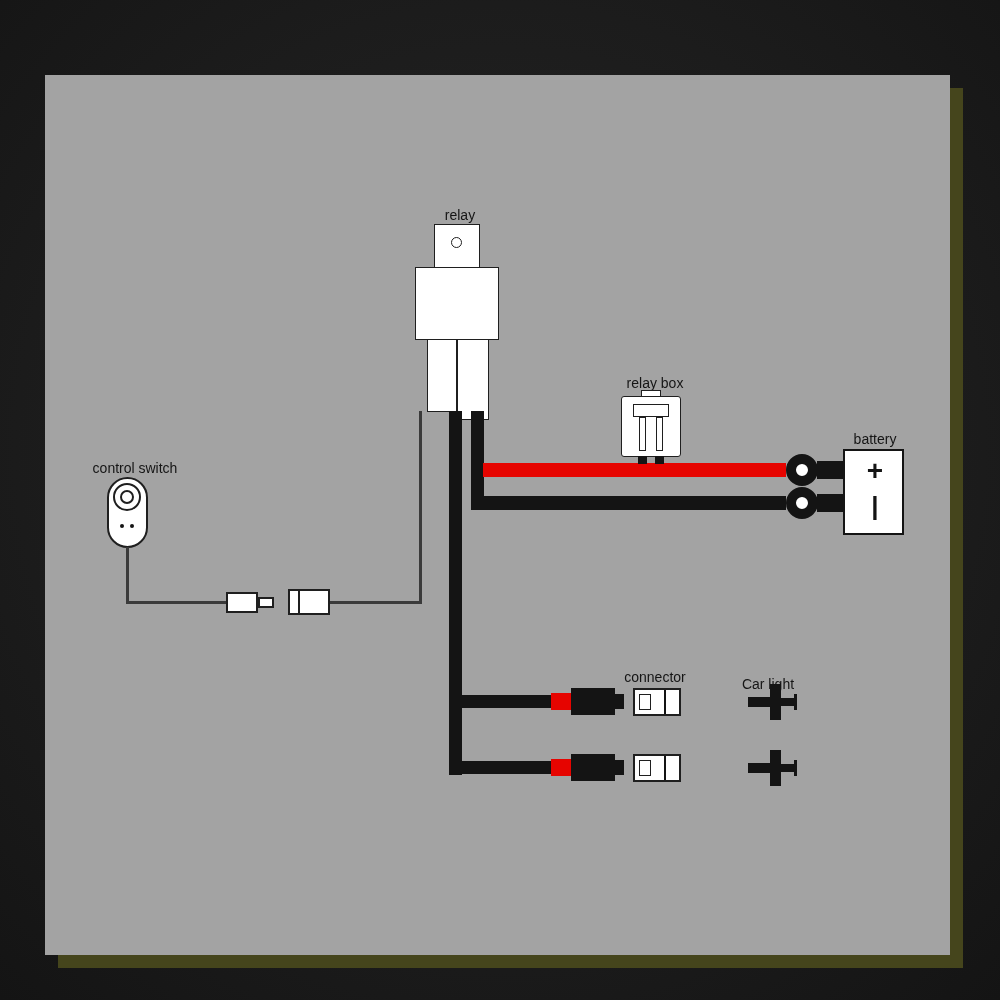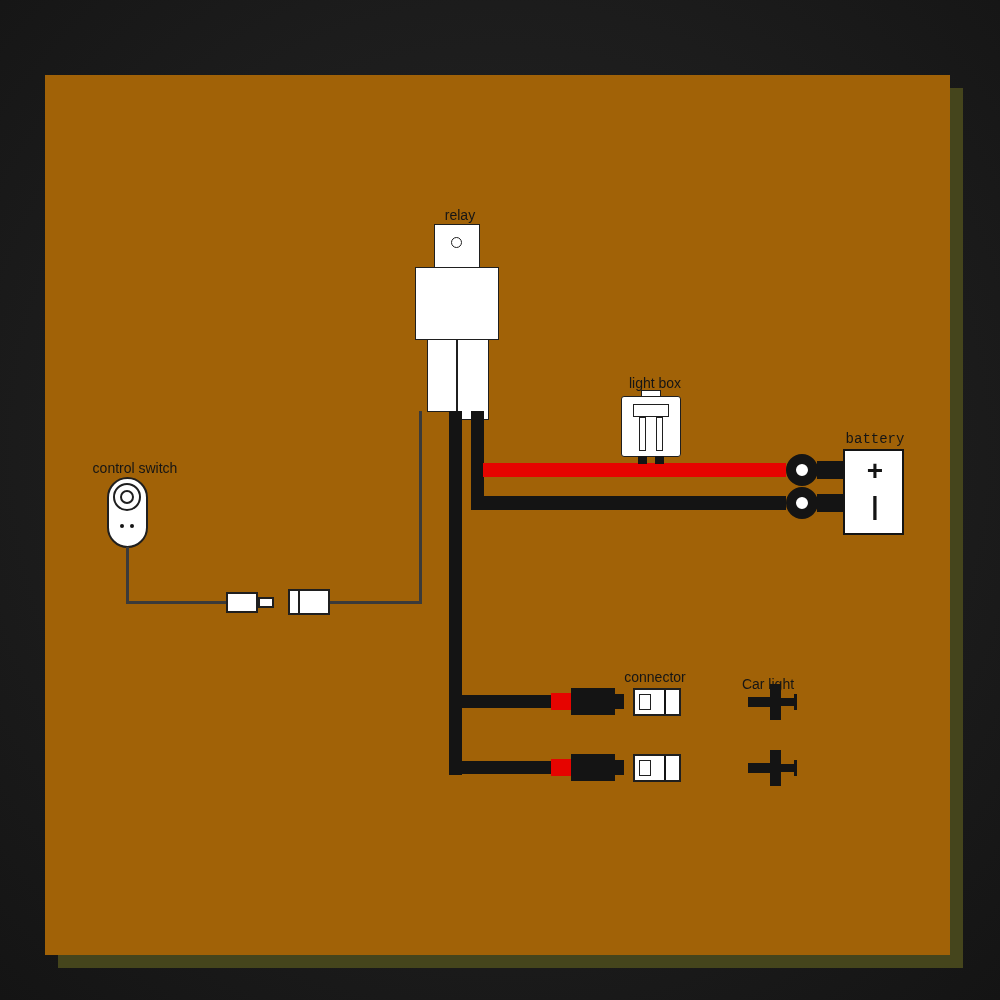--- a/index.html
+++ b/index.html
@@ -5,21 +5,21 @@
   html,body{margin:0;padding:0;}
   body{
     width:1000px;height:1000px;
     background:radial-gradient(circle at 50% 45%, #262626 0%, #1c1c1c 60%, #141414 100%);
     font-family:"Liberation Sans", sans-serif;
     position:relative;overflow:hidden;
   }
   #stage{position:absolute;left:0;top:0;width:1000px;height:1000px;}
   .card{
     position:absolute;left:45px;top:75px;width:905px;height:880px;
-    background:#a16207;
+    background:#a3a3a3;
     box-shadow:13px 13px 0 #45451c;
   }
   .abs{position:absolute;}
   .lbl{
     position:absolute;color:#151515;font-size:14px;line-height:16px;
     text-align:center;white-space:nowrap;
   }
   .outline{border:1.5px solid #1f1f1f;background:#ffffff;box-sizing:border-box;}
   .outline2{border:2px solid #1f1f1f;background:#ffffff;box-sizing:border-box;}
   .blk{background:#141414;}
@@ -45,30 +45,30 @@
     <div class="abs outline" style="left:370px;top:192px;width:84px;height:73px;"></div>
     <div class="abs outline" style="left:382px;top:264px;width:30px;height:73px;"></div>
     <div class="abs outline" style="left:412px;top:264px;width:32px;height:81px;"></div>
 
     <div class="abs thin" style="left:374px;top:336px;width:3px;height:193px;"></div>
     <div class="abs blk" style="left:404px;top:336px;width:13px;height:364px;"></div>
     <div class="abs blk" style="left:426px;top:336px;width:13px;height:99px;"></div>
     <div class="abs red" style="left:438px;top:388px;width:303px;height:14px;"></div>
     <div class="abs blk" style="left:438px;top:421px;width:303px;height:14px;"></div>
 
-    <div class="lbl" style="left:567px;top:300px;width:86px;">light box</div>
+    <div class="lbl" style="left:567px;top:300px;width:86px;">relay box</div>
     <div class="abs outline" style="left:596px;top:315px;width:20px;height:9px;"></div>
     <div class="abs outline" style="left:576px;top:321px;width:60px;height:61px;border-radius:3px;"></div>
     <div class="abs outline" style="left:588px;top:329px;width:36px;height:13px;"></div>
     <div class="abs outline" style="left:594px;top:342px;width:7px;height:34px;"></div>
     <div class="abs outline" style="left:611px;top:342px;width:7px;height:34px;"></div>
     <div class="abs blk" style="left:593px;top:381px;width:9px;height:8px;"></div>
     <div class="abs blk" style="left:610px;top:381px;width:9px;height:8px;"></div>
 
-    <div class="lbl" style="left:795px;top:356px;width:70px;font-family:Liberation Mono, monospace;">battery</div>
+    <div class="lbl" style="left:795px;top:356px;width:70px;">battery</div>
     <div class="ring" style="left:741px;top:379px;"></div>
     <div class="ring" style="left:741px;top:412px;"></div>
     <div class="abs blk" style="left:772px;top:386px;width:27px;height:18px;"></div>
     <div class="abs blk" style="left:772px;top:419px;width:27px;height:18px;"></div>
     <div class="abs" style="left:798px;top:374px;width:61px;height:86px;border:2.5px solid #141414;background:#ffffff;box-sizing:border-box;"></div>
     <div class="batt-sym" style="left:808px;top:380px;width:44px;font-size:28px;">+</div>
     <div class="batt-sym" style="left:808px;top:416px;width:44px;font-size:26px;">|</div>
 
     <div class="lbl" style="left:35px;top:385px;width:110px;">control switch</div>
     <div class="abs outline2" style="left:62px;top:402px;width:41px;height:71px;border-radius:21px;"></div>

